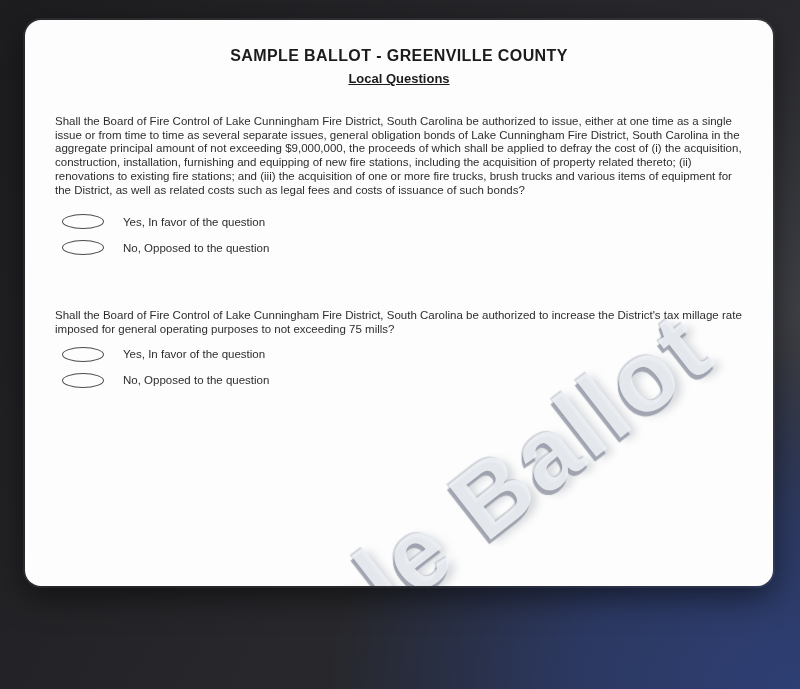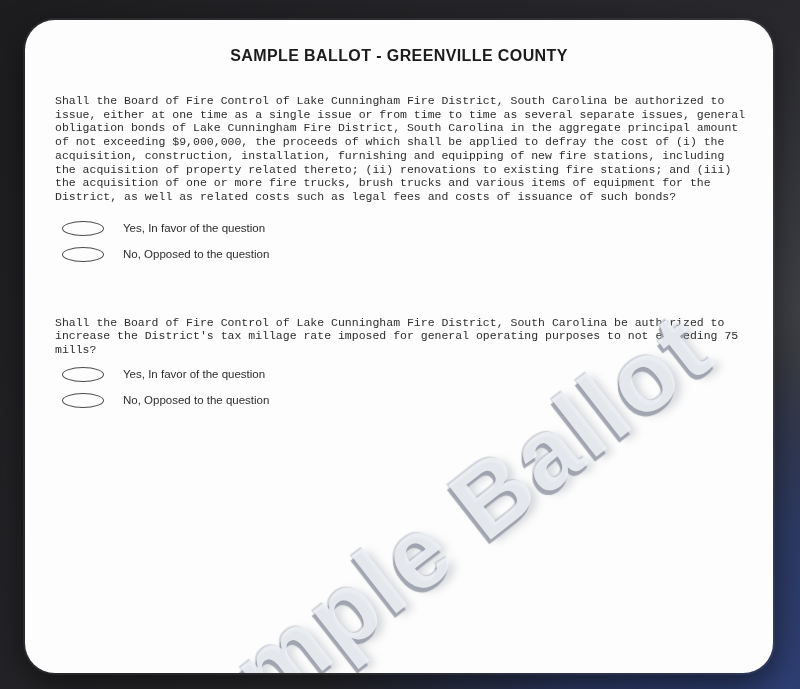--- a/index.html
+++ b/index.html
@@ -16,23 +16,23 @@
     background:
       radial-gradient(95% 80% at 100% 100%, #2e3f74 0%, rgba(46,63,116,0.75) 30%, rgba(46,63,116,0.0) 62%),
       radial-gradient(60% 70% at 100% 45%, rgba(95,98,106,0.45) 0%, rgba(95,98,106,0.0) 70%),
       linear-gradient(118deg, #1d1d20 0%, #28282c 55%, #212125 100%);
   }
   .ballot-card {
     position: absolute;
     left: 25px;
     top: 20px;
     width: 748px;
-    height: 653px;
+    height: 566px;
     background: #fdfdfd;
-    border-radius: 30px;
+    border-radius: 16px;
     overflow: hidden;
     box-shadow: 0 0 0 2px rgba(255,255,255,0.07), 0 10px 32px rgba(0,0,0,0.55);
   }
   .doc-title {
     margin-top: 27px;
     text-align: center;
     font-size: 16px;
     font-weight: bold;
     letter-spacing: 0.4px;
     color: #1c1c1c;
@@ -53,21 +53,20 @@
     color: #1c1c1c;
   }
   .question-text {
     margin: 29px 28px 0 30px;
     width: 692px;
     font-size: 11.5px;
     line-height: 13.7px;
     color: #2d2d2d;
     position: relative;
     z-index: 1;
-    font-family: Liberation Mono, monospace;
   }
   .question-text.q2 {
     margin-top: 54px;
   }
   .options {
     margin: 17px 0 0 37px;
     position: relative;
     z-index: 1;
   }
   .options.o2 {
@@ -116,20 +115,21 @@
 </head>
 <body>
 
 <div class="viewport">
 
   <div class="ballot-card">
 
     <div class="doc-title">SAMPLE BALLOT - GREENVILLE COUNTY</div>
 
 
+    <div class="section-heading">Local Questions</div>
 
     <div class="question-text q1">Shall the Board of Fire Control of Lake Cunningham Fire District, South Carolina be authorized to issue, either at one time as a single issue or from time to time as several separate issues, general obligation bonds of Lake Cunningham Fire District, South Carolina in the aggregate principal amount of not exceeding $9,000,000, the proceeds of which shall be applied to defray the cost of (i) the acquisition, construction, installation, furnishing and equipping of new fire stations, including the acquisition of property related thereto; (ii) renovations to existing fire stations; and (iii) the acquisition of one or more fire trucks, brush trucks and various items of equipment for the District, as well as related costs such as legal fees and costs of issuance of such bonds?</div>
 
     <div class="options o1">
       <div class="option-row">
         <span class="oval"></span>
         <span class="option-label">Yes, In favor of the question</span>
       </div>
       <div class="option-row">
         <span class="oval"></span>

